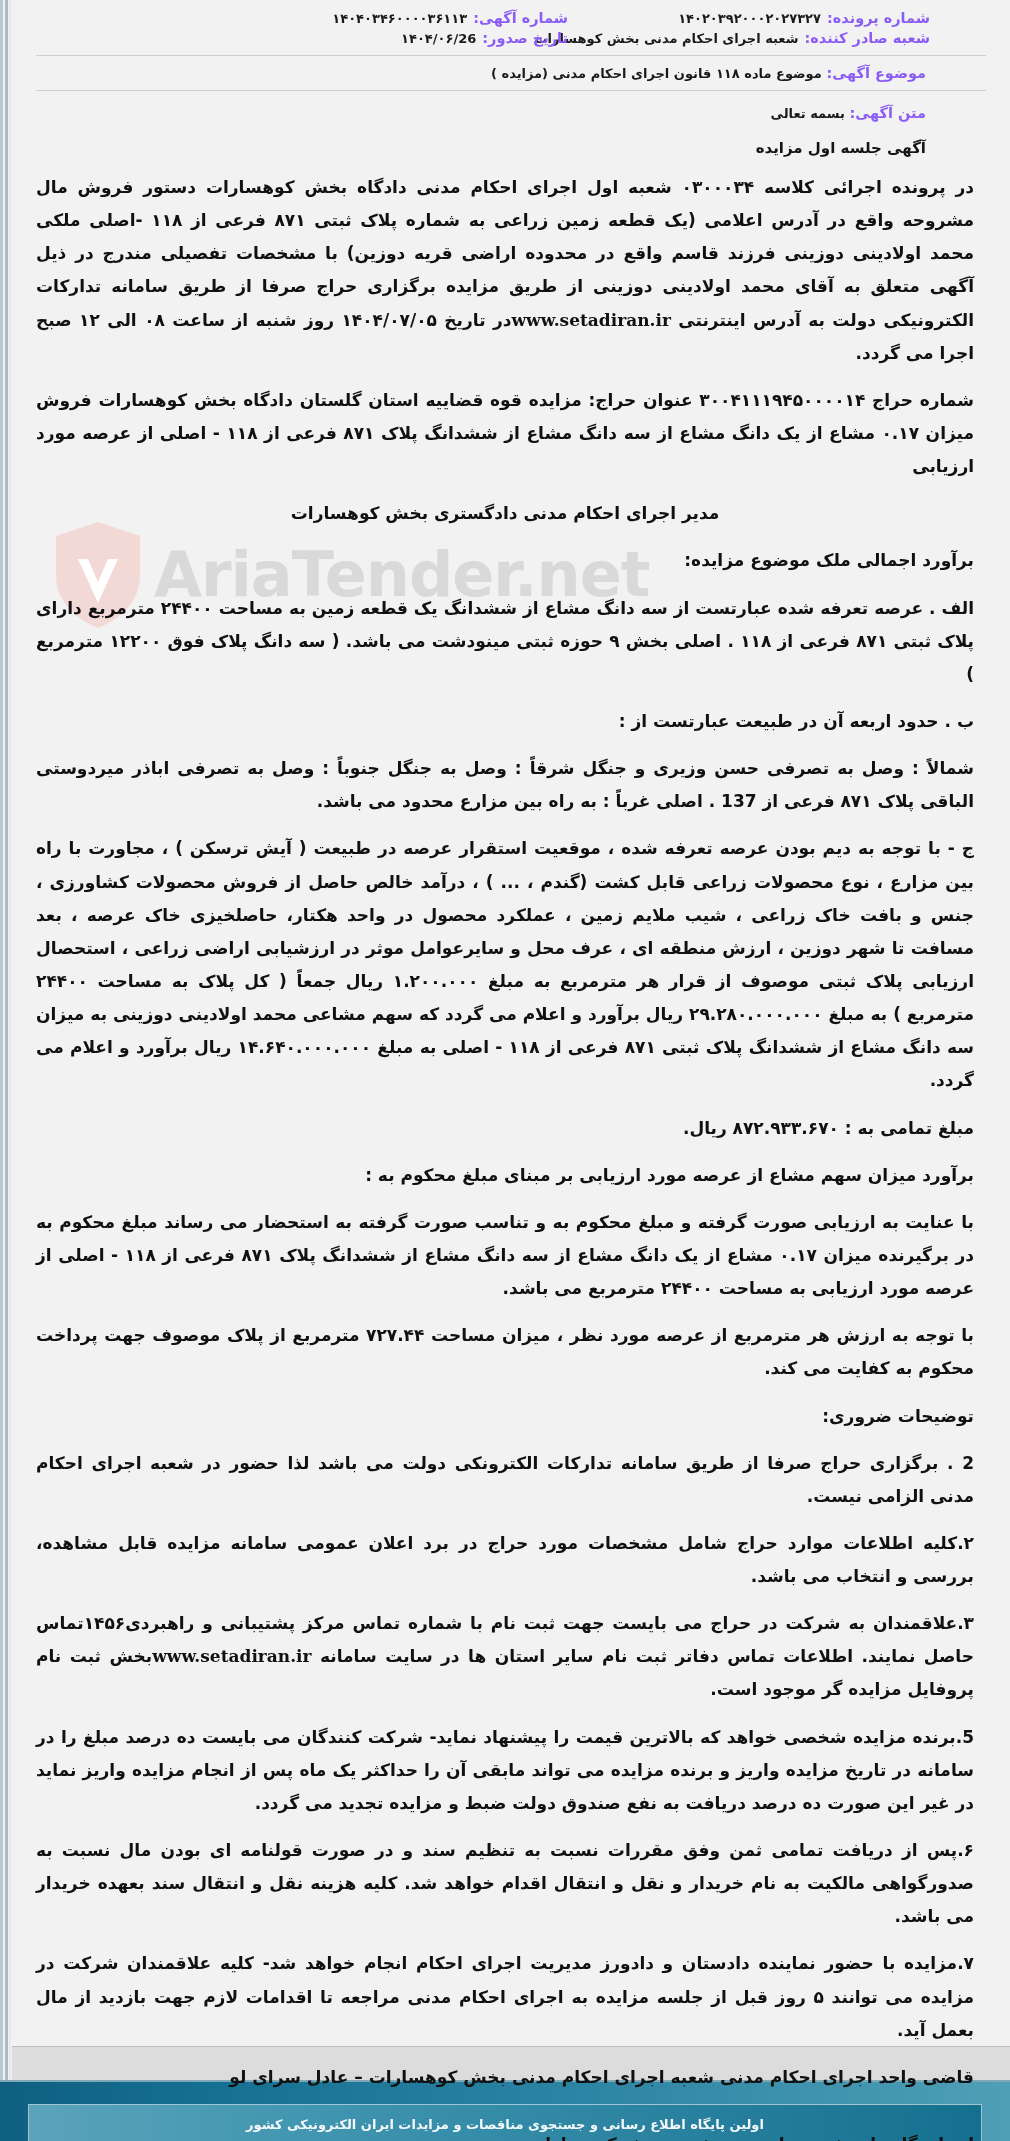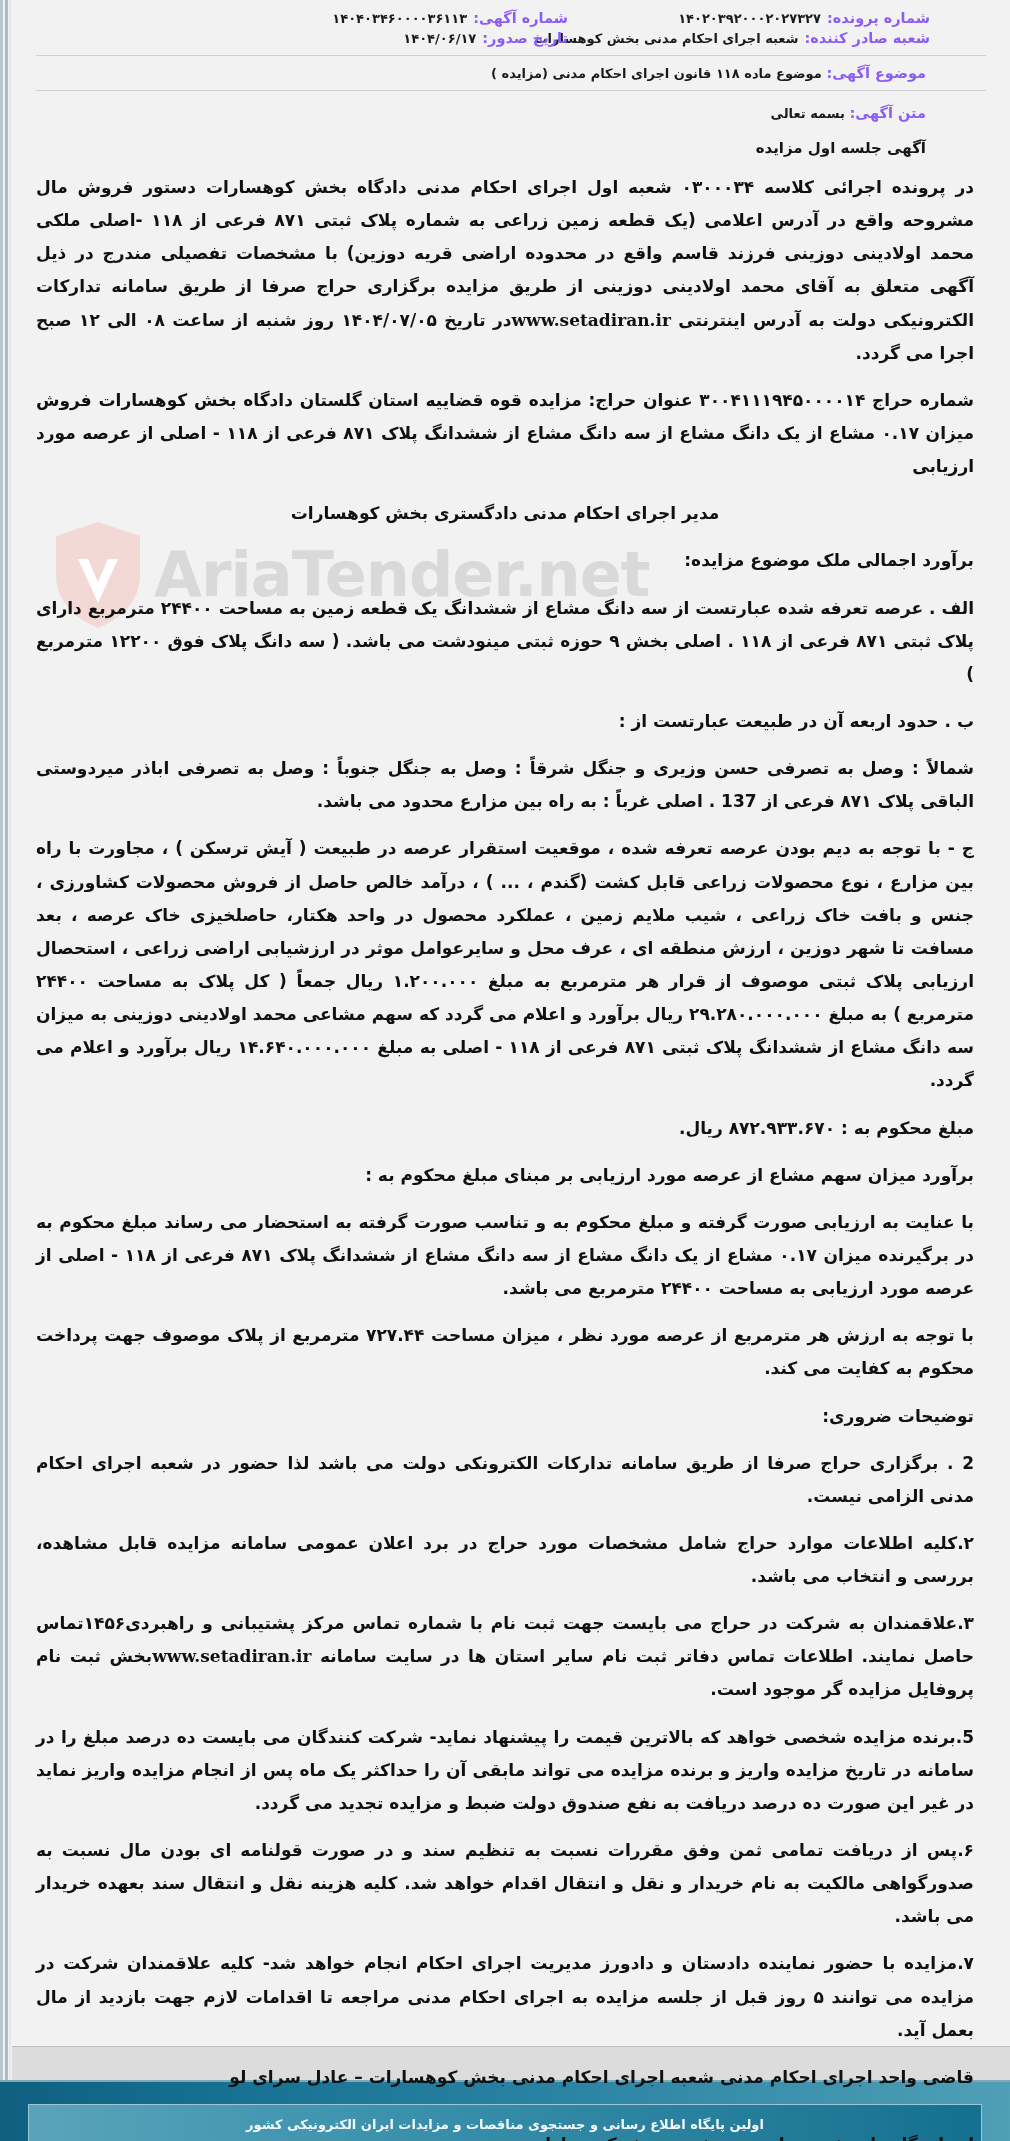--- a/index.html
+++ b/index.html
@@ -217,21 +217,21 @@
       </div>
     </div>
 
     <div class="hdr-row">
       <div class="hdr-cell right">
         <span class="lbl">شعبه صادر کننده:</span>
         <span class="val">شعبه اجرای احکام مدنی بخش کوهسارات</span>
       </div>
       <div class="hdr-cell left">
         <span class="lbl">تاریخ صدور:</span>
-        <span class="val">۱۴۰۴/۰۶/۱۷</span>
+        <span class="val">۱۴۰۴/۰۶/26</span>
       </div>
     </div>
 
     <div class="sep-line"></div>
 
     <div class="subject-row">
       <span class="lbl">موضوع آگهی:</span>
       <span class="val">موضوع ماده ۱۱۸ قانون اجرای احکام مدنی (مزایده )</span>
     </div>
 
@@ -253,21 +253,21 @@
     <p class="para right">برآورد اجمالی ملک موضوع مزایده:</p>
 
     <p class="para">الف . عرصه تعرفه شده عبارتست از سه دانگ مشاع از ششدانگ یک قطعه زمین به مساحت ۲۴۴۰۰ مترمربع دارای پلاک ثبتی ۸۷۱ فرعی از ۱۱۸ . اصلی بخش ۹ حوزه ثبتی مینودشت می باشد. ( سه دانگ پلاک فوق ۱۲۲۰۰ مترمربع )</p>
 
     <p class="para right">ب . حدود اربعه آن در طبیعت عبارتست از :</p>
 
     <p class="para">شمالاً : وصل به تصرفی حسن وزیری و جنگل شرقاً : وصل به جنگل جنوباً : وصل به تصرفی اباذر میردوستی الباقی پلاک ۸۷۱ فرعی از 137 . اصلی غرباً : به راه بین مزارع محدود می باشد.</p>
 
     <p class="para">ج - با توجه به دیم بودن عرصه تعرفه شده ، موقعیت استقرار عرصه در طبیعت ( آیش ترسکن ) ، مجاورت با راه بین مزارع ، نوع محصولات زراعی قابل کشت (گندم ، ... ) ، درآمد خالص حاصل از فروش محصولات کشاورزی ، جنس و بافت خاک زراعی ، شیب ملایم زمین ، عملکرد محصول در واحد هکتار، حاصلخیزی خاک عرصه ، بعد مسافت تا شهر دوزین ، ارزش منطقه ای ، عرف محل و سایرعوامل موثر در ارزشیابی اراضی زراعی ، استحصال ارزیابی پلاک ثبتی موصوف از قرار هر مترمربع به مبلغ ۱.۲۰۰.۰۰۰ ریال جمعاً ( کل پلاک به مساحت ۲۴۴۰۰ مترمربع ) به مبلغ ۲۹.۲۸۰.۰۰۰.۰۰۰ ریال برآورد و اعلام می گردد که سهم مشاعی محمد اولادینی دوزینی به میزان سه دانگ مشاع از ششدانگ پلاک ثبتی ۸۷۱ فرعی از ۱۱۸ - اصلی به مبلغ ۱۴.۶۴۰.۰۰۰.۰۰۰ ریال برآورد و اعلام می گردد.</p>
 
-    <p class="para right">مبلغ محکوم به : ۸۷۲.۹۳۳.۶۷۰ ریال.</p>
+    <p class="para right">مبلغ تمامی به : ۸۷۲.۹۳۳.۶۷۰ ریال.</p>
 
     <p class="para right">برآورد میزان سهم مشاع از عرصه مورد ارزیابی بر مبنای مبلغ محکوم به :</p>
 
     <p class="para">با عنایت به ارزیابی صورت گرفته و مبلغ محکوم به و تناسب صورت گرفته به استحضار می رساند مبلغ محکوم به در برگیرنده میزان ۰.۱۷ مشاع از یک دانگ مشاع از سه دانگ مشاع از ششدانگ پلاک ۸۷۱ فرعی از ۱۱۸ - اصلی از عرصه مورد ارزیابی به مساحت ۲۴۴۰۰ مترمربع می باشد.</p>
 
     <p class="para">با توجه به ارزش هر مترمربع از عرصه مورد نظر ، میزان مساحت ۷۲۷.۴۴ مترمربع از پلاک موصوف جهت پرداخت محکوم به کفایت می کند.</p>
 
     <p class="para right">توضیحات ضروری:</p>
 
     <p class="para">2 .  برگزاری حراج صرفا از طریق سامانه تدارکات الکترونکی دولت می باشد لذا حضور در شعبه اجرای احکام مدنی الزامی نیست.</p>

